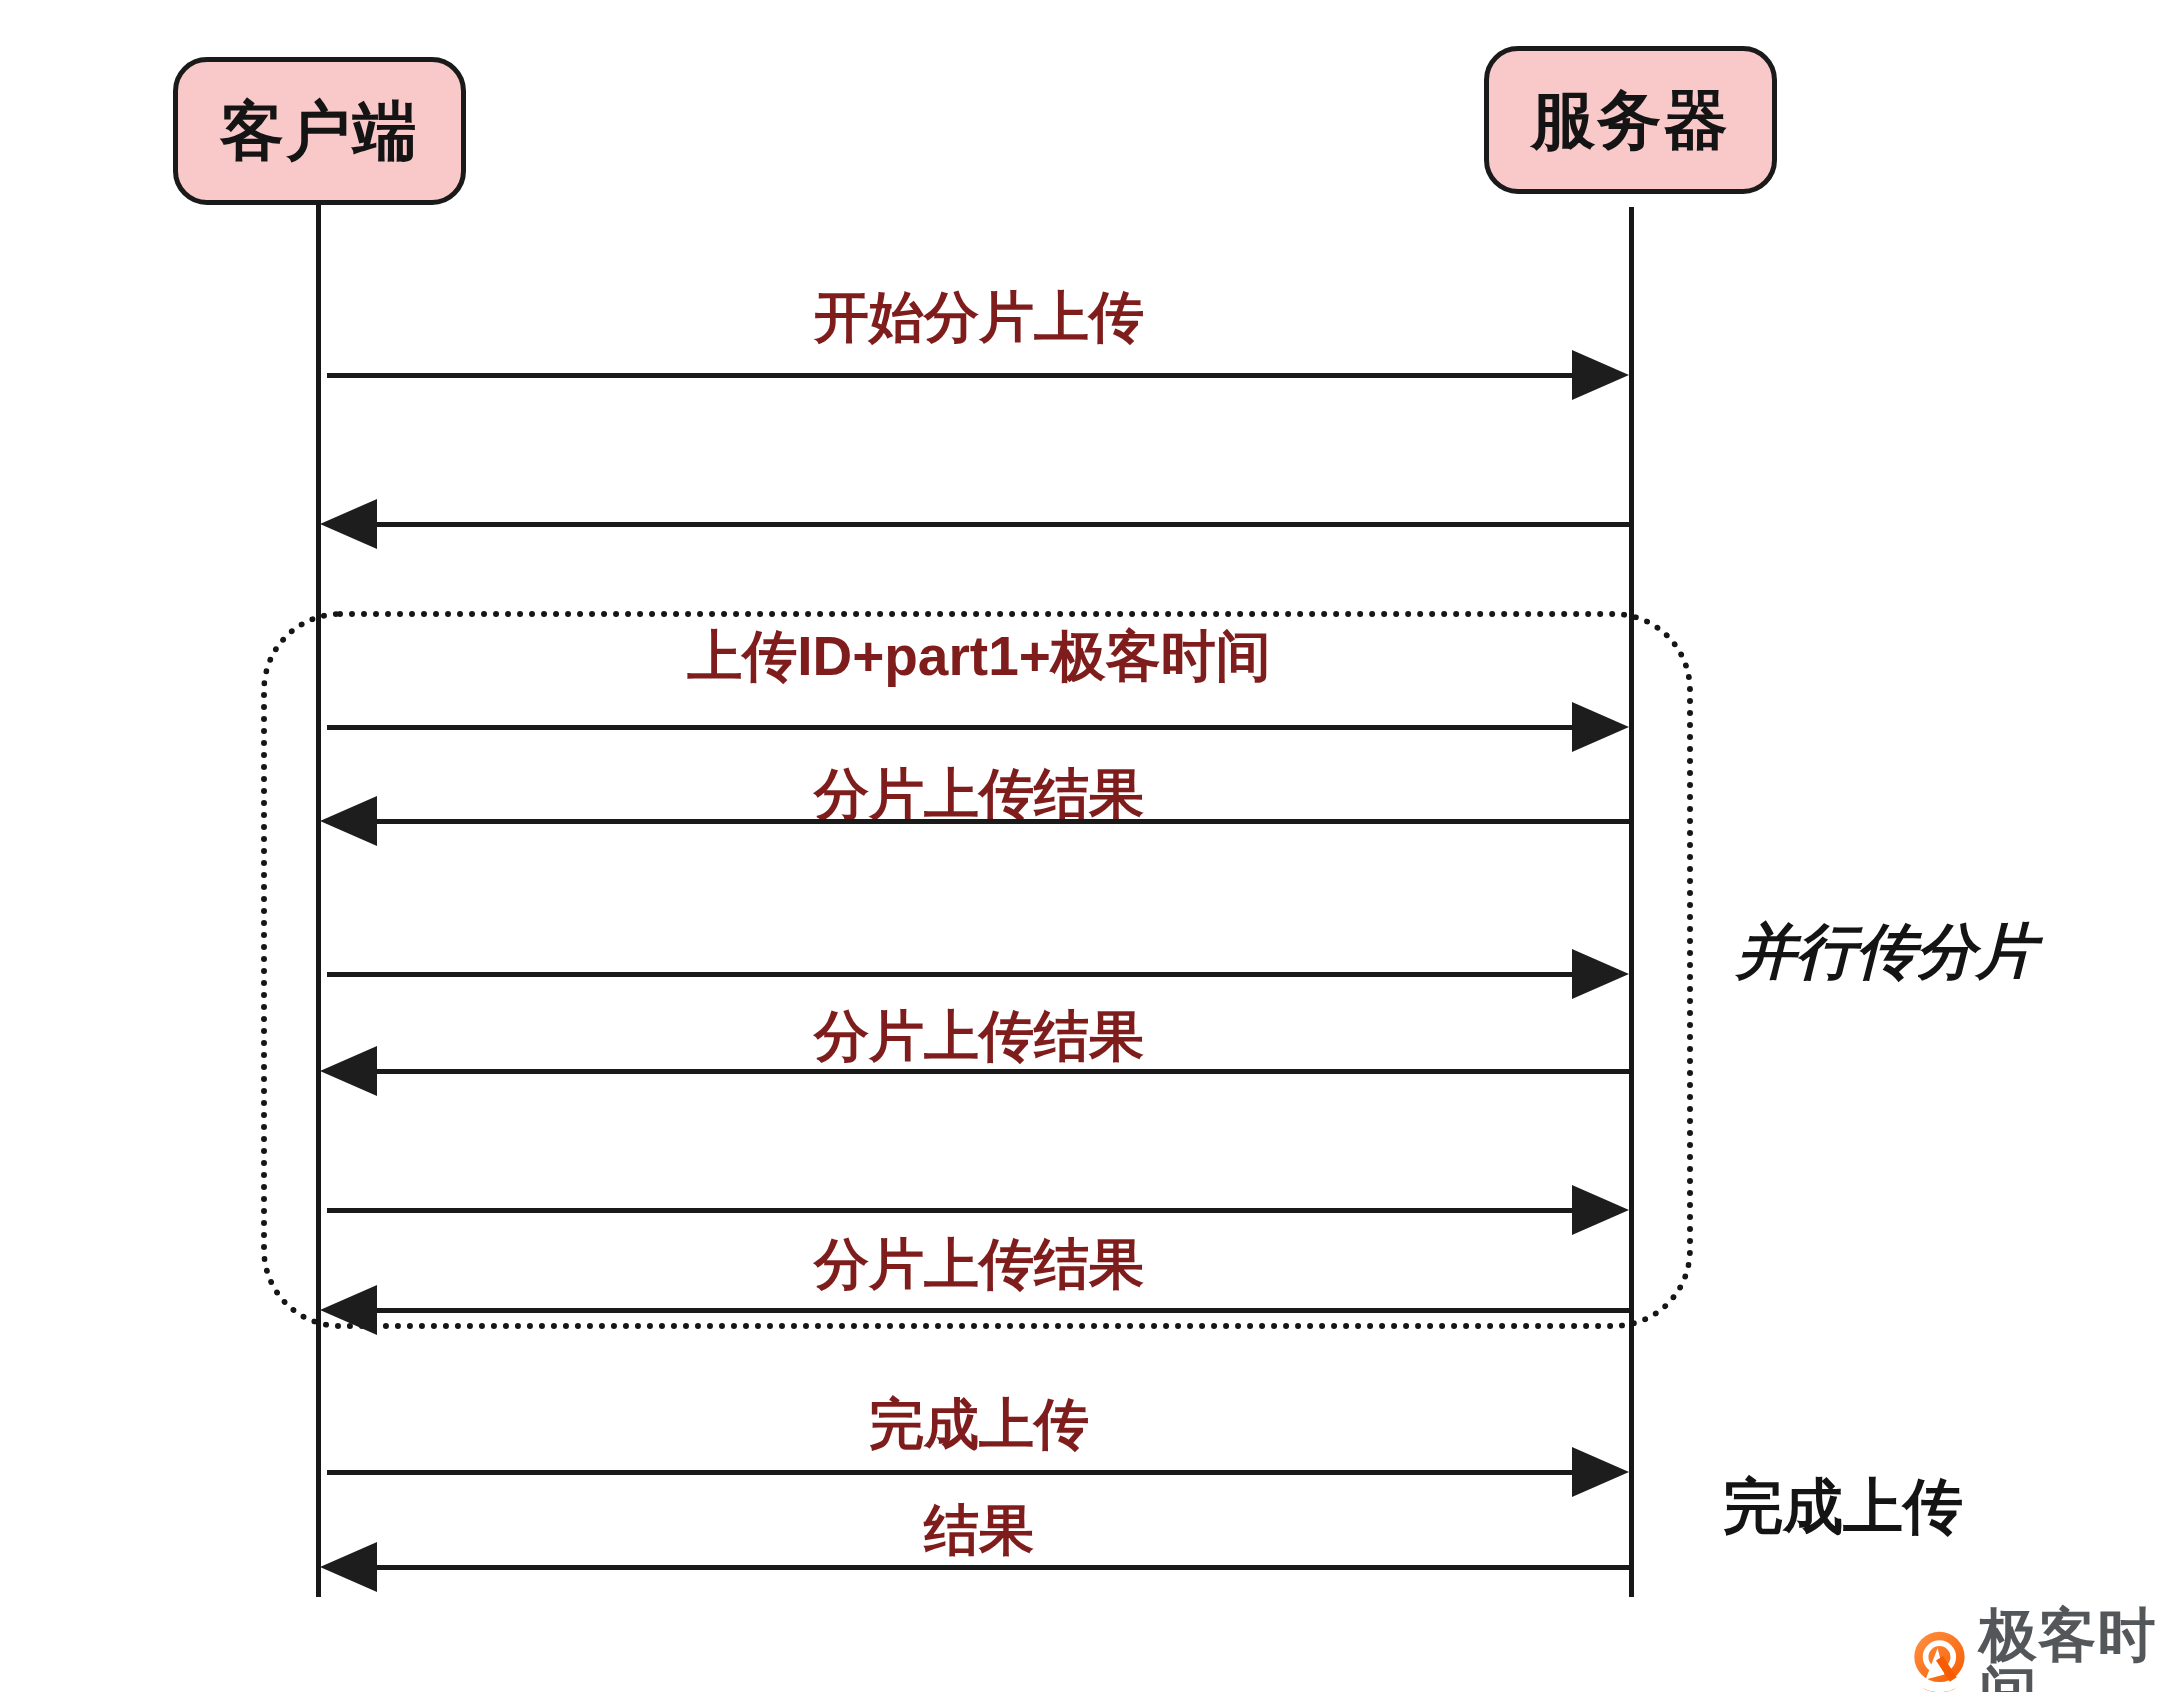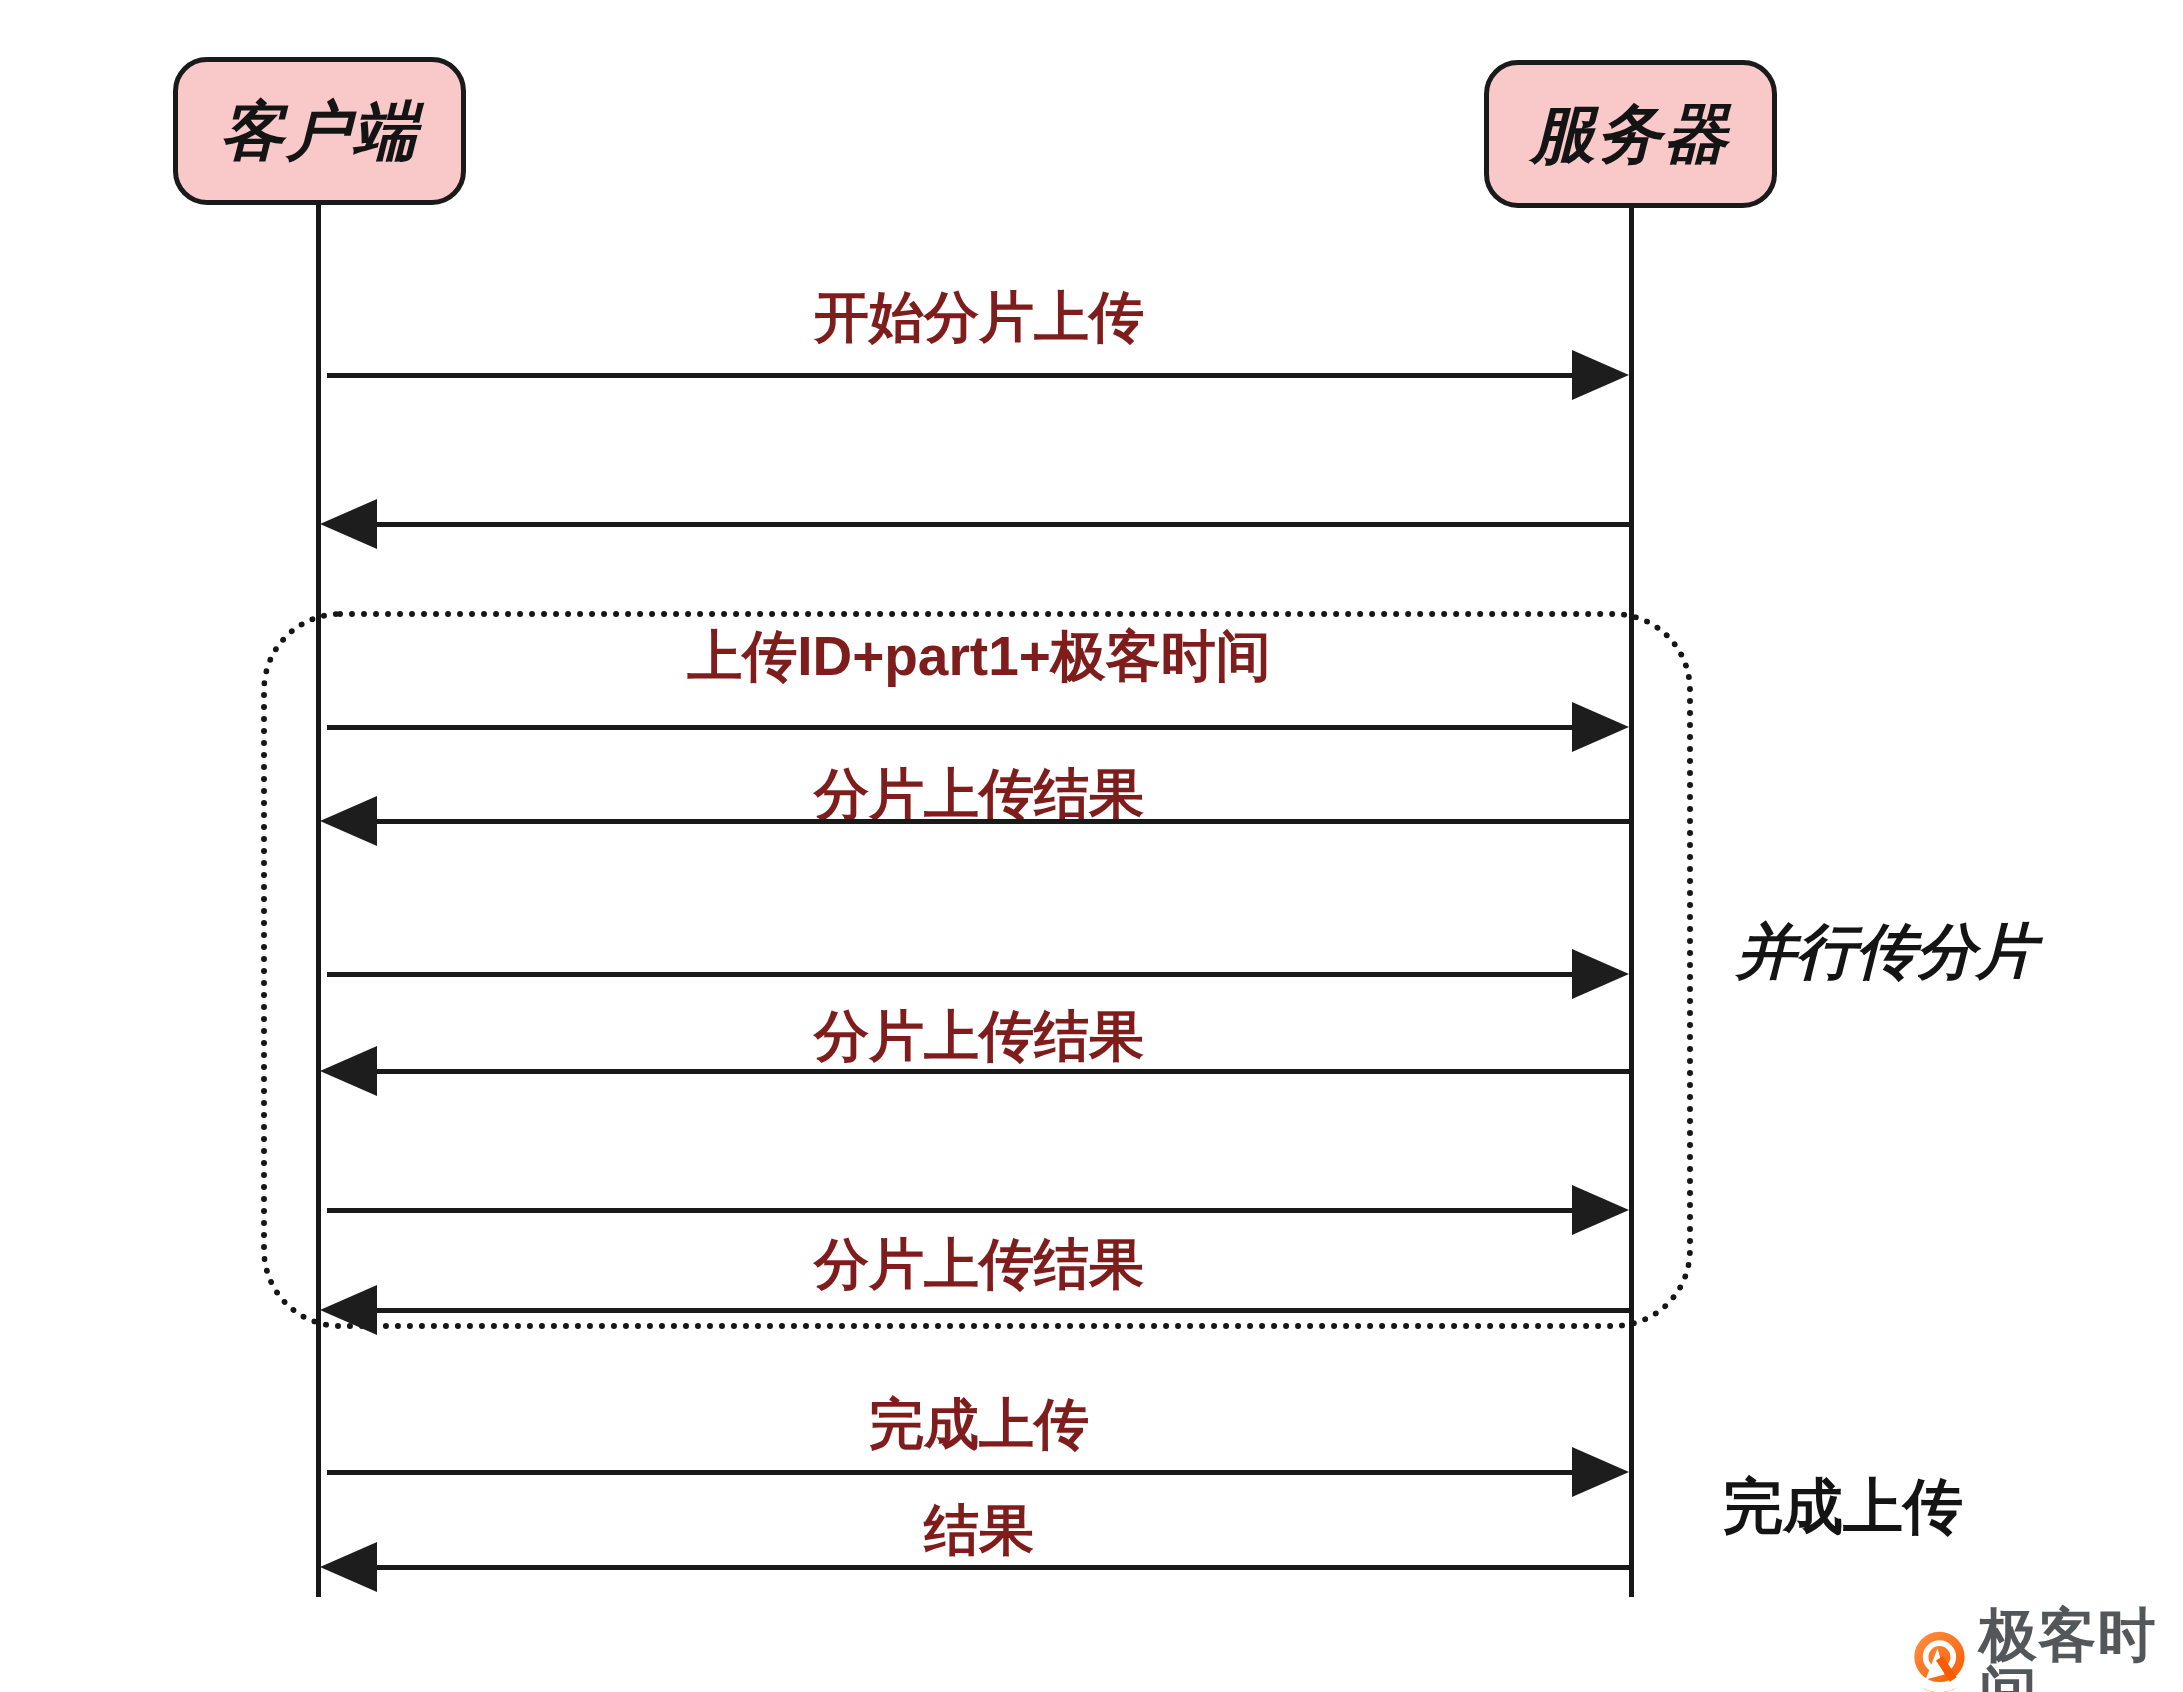--- a/index.html
+++ b/index.html
@@ -4,24 +4,24 @@
 <style>
   html,body{margin:0;padding:0;background:#ffffff;}
   .canvas{
     position:relative; width:2183px; height:1692px; background:#ffffff;
     font-family:"Liberation Sans","DejaVu Sans",sans-serif; overflow:hidden;
   }
   .actor{
     position:absolute; width:293px; height:148px; box-sizing:border-box;
     background:#f9c9ca; border:5.3px solid #1a1a1a; border-radius:34px;
     display:flex; align-items:center; justify-content:center;
-    font-size:64px; font-weight:600; color:#141414; letter-spacing:2.4px;font-style:italic;
+    font-size:64px; font-weight:600; color:#141414; letter-spacing:2.4px;
   }
   .actor.client{ left:173px; top:57px; }
-  .actor.server{ left:1484px; top:60px;justify-content:center; }
+  .actor.server{ left:1484px; top:46px;justify-content:center; }
   .lifeline{ position:absolute; width:4.7px; background:#171717; }
   .lifeline.client{ left:316px; top:204px; height:1393px; }
   .lifeline.server{ left:1629px; top:207px; height:1390px; }
   .group-outline{
     position:absolute; left:261px; top:611px; width:1432px; height:718px;
     box-sizing:border-box; border:6.5px dotted #161616; border-radius:79px;
   }
   .msg-label{
     position:absolute; left:979px; transform:translate(-50%,-50%);
     font-size:55px; font-weight:600; color:#7f1d1d; white-space:nowrap;

